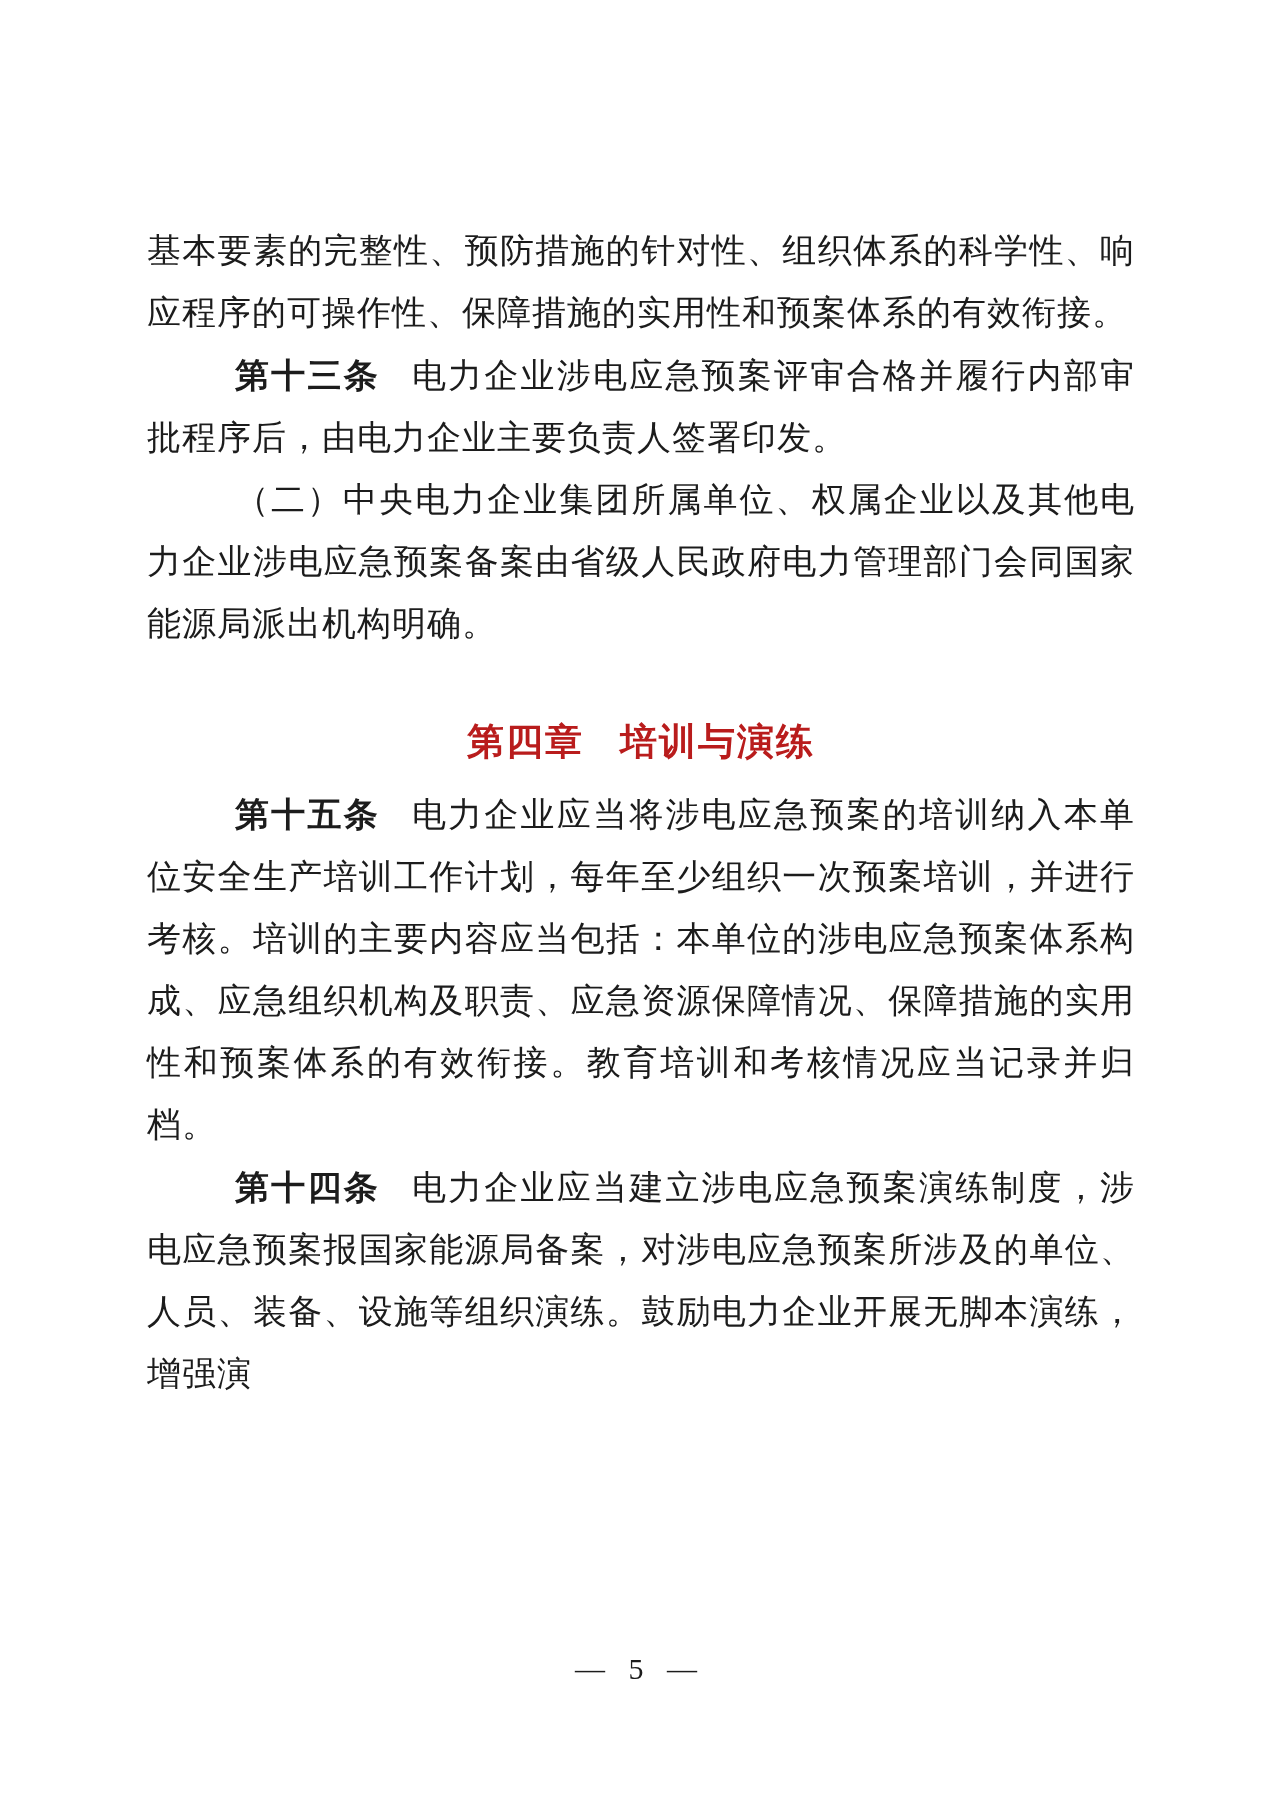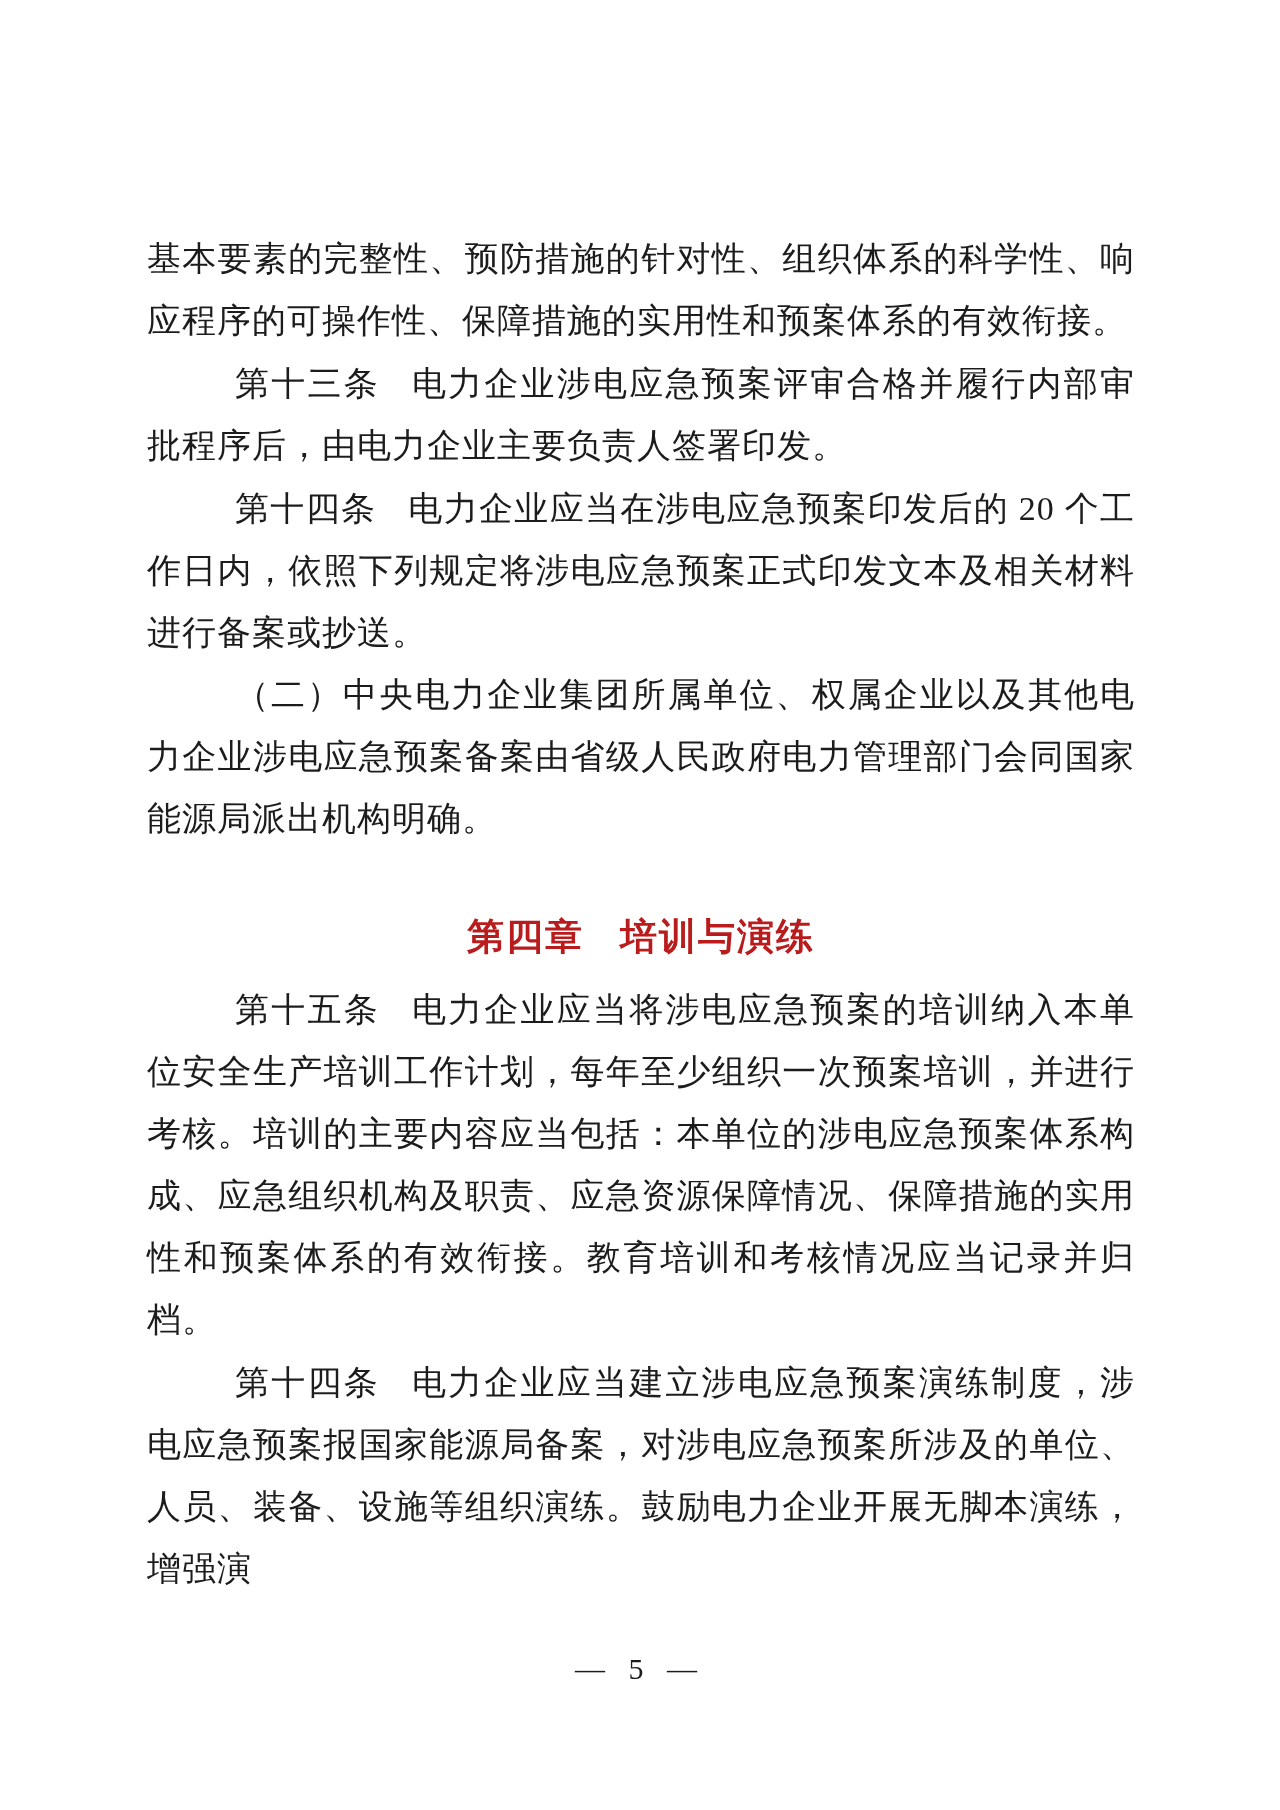--- a/index.html
+++ b/index.html
@@ -11,40 +11,40 @@
     position: relative;
     width: 1280px;
     height: 1810px;
     background: #ffffff;
     overflow: hidden;
     color: #1c1c1c;
   }
   .content {
     position: absolute;
     left: 147px;
-    top: 228px;
+    top: 220px;
     width: 988px;
   }
   p.para {
     margin: 0;
     font-size: 34px;
     line-height: 62px;
     letter-spacing: 1px;
     text-align: justify;
     text-justify: inter-character;
     word-break: break-all;
     font-family: "Liberation Serif", serif;
     color: #1c1c1c;
   }
   p.indent {
     text-indent: 88px;
   }
   .lead {
     font-family: "Liberation Sans", sans-serif;
-    font-weight: 400;
+    font-weight: 700;
     margin-right: 32px;
   }
   .chapter {
     margin: 56px 0 10px 0;
     text-align: center;
     font-family: "Liberation Sans", sans-serif;
     font-weight: 700;
     font-size: 37px;
     line-height: 62px;
     letter-spacing: 2px;
@@ -68,21 +68,20 @@
 </head>
 <body>
 
 <div class="page">
   <div class="content">
 
     <p class="para"><span>基本要素的完整性、预防措施的针对性、组织体系的科学性、响应程序的可操作性、保障措施的实用性和预案体系的有效衔接。</span></p>
 
     <p class="para indent"><span class="lead">第十三条</span><span>电力企业涉电应急预案评审合格并履行内部审批程序后，由电力企业主要负责人签署印发。</span></p>
 
-    <p class="para indent"><span class="lead">第十四条</span><span>电力企业应当在涉电应急预案印发后的 20 个工作日内，依照下列规定将涉电应急预案正式印发文本及相关材料进行备案或抄送。</span></p>
 
 
     <p class="para indent"><span>（二）中央电力企业集团所属单位、权属企业以及其他电力企业涉电应急预案备案由省级人民政府电力管理部门会同国家能源局派出机构明确。</span></p>
 
     <h2 class="chapter"><span class="chapter-number">第四章</span><span class="chapter-title">培训与演练</span></h2>
 
     <p class="para indent"><span class="lead">第十五条</span><span>电力企业应当将涉电应急预案的培训纳入本单位安全生产培训工作计划，每年至少组织一次预案培训，并进行考核。培训的主要内容应当包括：本单位的涉电应急预案体系构成、应急组织机构及职责、应急资源保障情况、保障措施的实用性和预案体系的有效衔接。教育培训和考核情况应当记录并归档。</span></p>
 
     <p class="para indent"><span class="lead">第十四条</span><span>电力企业应当建立涉电应急预案演练制度，涉电应急预案报国家能源局备案，对涉电应急预案所涉及的单位、人员、装备、设施等组织演练。鼓励电力企业开展无脚本演练，增强演</span></p>
 

